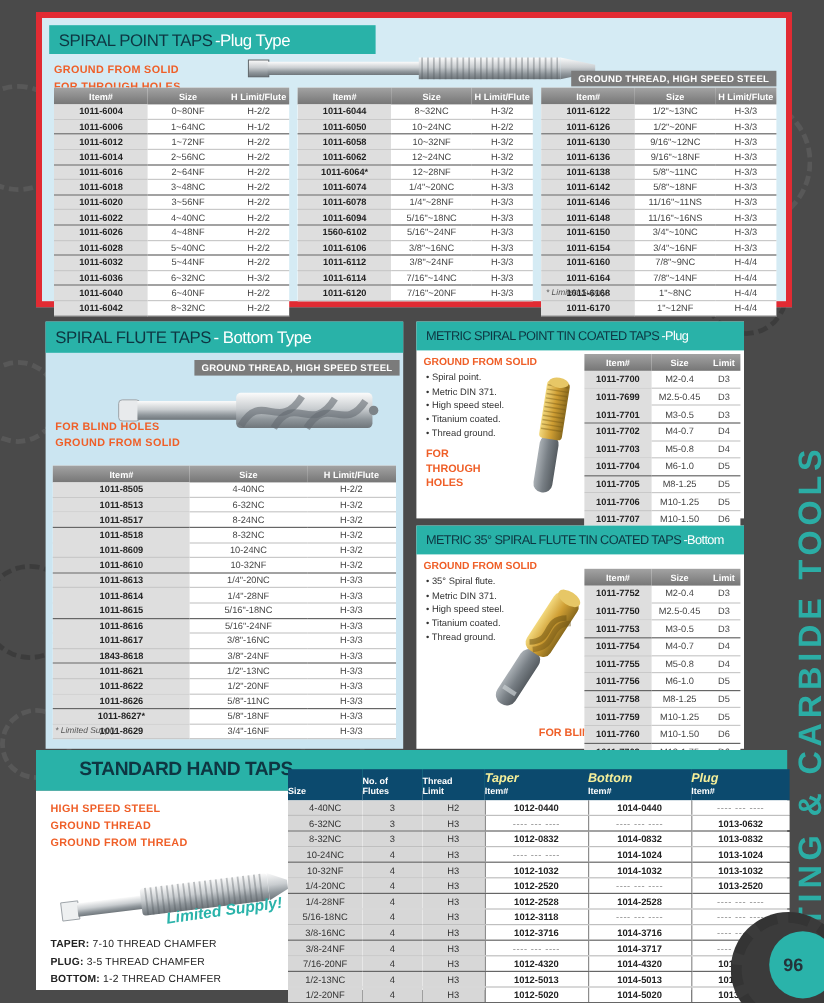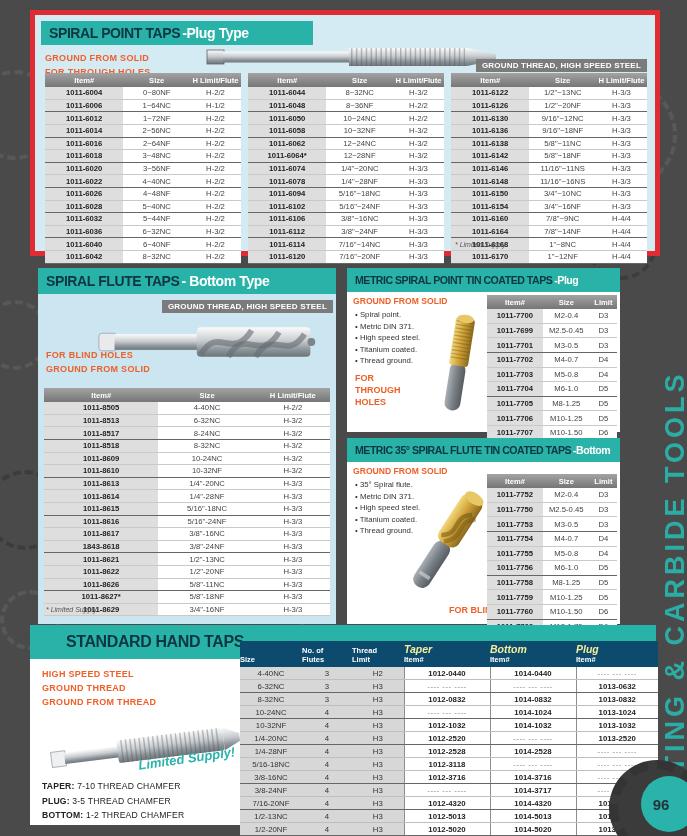--- a/index.html
+++ b/index.html
@@ -27,21 +27,21 @@
   }
   .page-circle {
     position:absolute; right:-10px; bottom:4px; width:56px; height:56px; border-radius:50%;
     background:#2ab3aa; z-index:4; display:flex; align-items:center; justify-content:center;
     padding-right:16px; font-weight:bold; font-size:15px; color:#24333a;
   }
 
   
   .panel { position:absolute; z-index:2; }
   .sec-header { display:flex; align-items:center; background:#29b2a8; padding:0 8px;
-    font-weight:700; letter-spacing:-0.4px; white-space:nowrap; overflow:hidden; }
+    font-weight:400; letter-spacing:-0.4px; white-space:nowrap; overflow:hidden; }
   .title-main { color:#0e3642; }
   .title-accent { color:#ffffff; margin-left:2px;text-align:right; }
   .orange-note { color:#ef5f28; font-weight:bold; font-size:9px; letter-spacing:0.3px; line-height:14px; }
   .badge { position:absolute; background:#7b7b7b; color:#fff; font-size:8px; font-weight:bold;
     padding:2px 6px; letter-spacing:0.2px; white-space:nowrap; }
   .footnote { position:absolute; font-size:7px; color:#555; font-style:italic; }
 
   table.data-table { border-collapse:collapse; table-layout:fixed; background:#fff; width:100%; }
   table.data-table thead th { background:linear-gradient(#a3a3a3,#767676); color:#fff;
     font-size:7.6px; font-weight:bold; padding:2.6px 0; text-align:center; }
@@ -263,25 +263,20 @@
         <th>H Limit/Flute</th>
       </tr>
         </thead>
       <tbody data-table="spiral_point.table2">
           <tr>
             <td class="c0">1011-6044</td>
             <td class="c1">8~32NC</td>
             <td class="c2">H-3/2</td>
           </tr>
           <tr>
-            <td class="c0">1011-6048</td>
-            <td class="c1">8~36NF</td>
-            <td class="c2">H-2/2</td>
-          </tr>
-          <tr>
             <td class="c0">1011-6050</td>
             <td class="c1">10~24NC</td>
             <td class="c2">H-2/2</td>
           </tr>
           <tr>
             <td class="c0">1011-6058</td>
             <td class="c1">10~32NF</td>
             <td class="c2">H-3/2</td>
           </tr>
           <tr>
@@ -303,21 +298,21 @@
             <td class="c0">1011-6078</td>
             <td class="c1">1/4"~28NF</td>
             <td class="c2">H-3/3</td>
           </tr>
           <tr>
             <td class="c0">1011-6094</td>
             <td class="c1">5/16"~18NC</td>
             <td class="c2">H-3/3</td>
           </tr>
           <tr>
-            <td class="c0">1011-6102</td>
+            <td class="c0">1560-6102</td>
             <td class="c1">5/16"~24NF</td>
             <td class="c2">H-3/3</td>
           </tr>
           <tr>
             <td class="c0">1011-6106</td>
             <td class="c1">3/8"~16NC</td>
             <td class="c2">H-3/3</td>
           </tr>
           <tr>
             <td class="c0">1011-6112</td>

